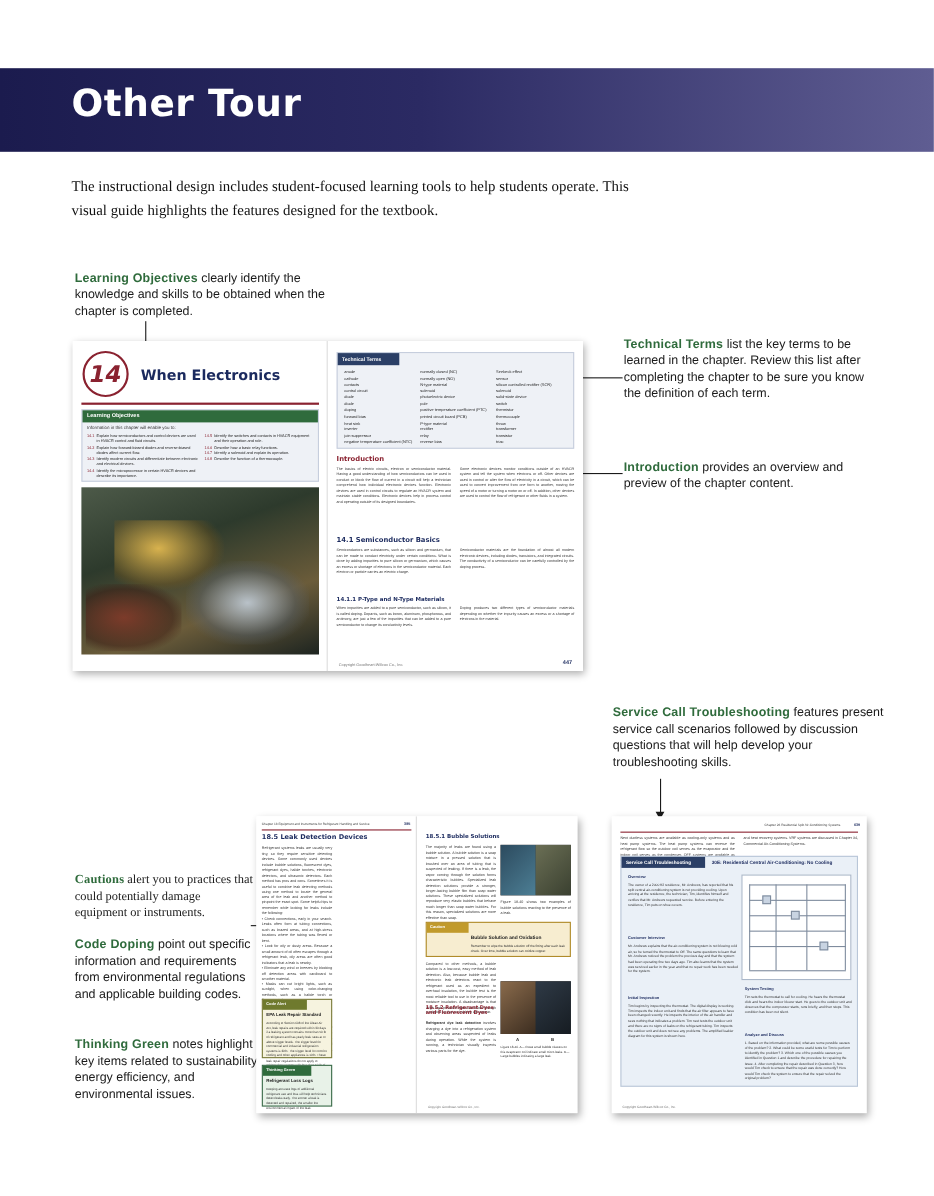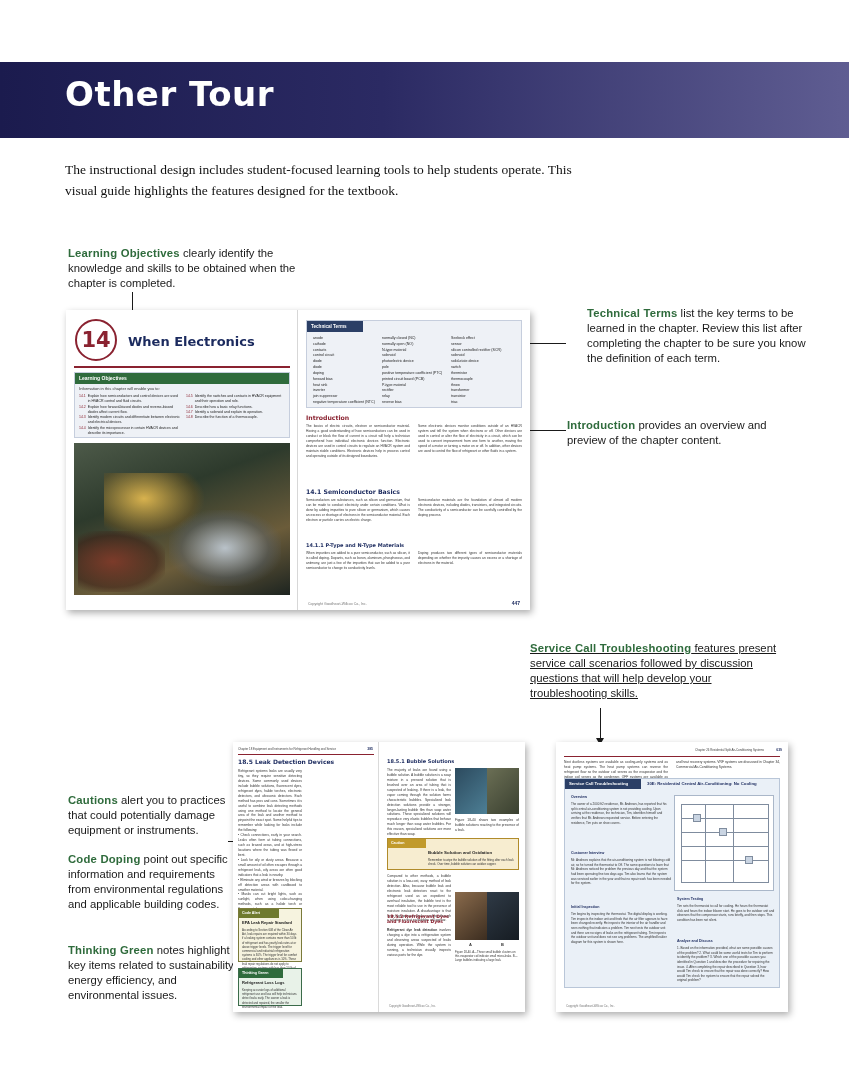--- a/index.html
+++ b/index.html
@@ -48,24 +48,24 @@
     line-height: 1.33;
     color: #1a1a1a;
   }
   .callout b {
     color: #2f6b3c;
     font-weight: bold;
     letter-spacing: 0.2px;
   }
 
   .co-objectives { left: 68px; top: 246px; width: 240px; }
-  .co-terms      { left: 567px; top: 306px; width: 222px; margin-left: 20px; }
+  .co-terms      { left: 567px; top: 306px; width: 222px; }
   .co-intro      { left: 567px; top: 418px; width: 215px; }
-  .co-service    { left: 530px; top: 641px; width: 250px; text-decoration: underline; }
-  .co-cautions   { left: 68px; top: 793px; width: 162px; }
+  .co-service    { left: 557px; top: 641px; width: 250px; }
+  .co-cautions   { left: 68px; top: 793px; width: 162px; font-family: Liberation Serif, serif; }
   .co-code       { left: 68px; top: 852px; width: 170px; }
   .co-green      { left: 68px; top: 943px; width: 175px; }
 
   
   .lead { position: absolute; background: #1a1a1a; }
   .arrow {
     position: absolute;
     width: 0; height: 0;
   }
 
@@ -82,20 +82,21 @@
   .pg-left  { left: 0;   width: 232px; border-right: 1px solid #d7d7d7; }
   .pg-right { left: 232px; width: 232px; }
 
   .chap-num-circle {
     position: absolute; left: 9px; top: 9px;
     width: 42px; height: 42px; border-radius: 50%;
     border: 2.5px solid #8a2230;
     color: #8a2230; font-weight: bold; font-size: 21px;
     display: flex; align-items: center; justify-content: center;
     font-family: "DejaVu Sans", sans-serif;
+    font-style: italic;
   }
   .chap-title {
     position: absolute; left: 62px; top: 24px;
     font-size: 13px; font-weight: bold; color: #1b2a5e;
     font-family: "DejaVu Sans", sans-serif;
   }
   .rule-red { position: absolute; left: 8px; top: 56px; width: 216px; height: 2px; background: #8a2230; }
 
   .lo-box {
     position: absolute; left: 8px; top: 62px; width: 216px; height: 66px;

